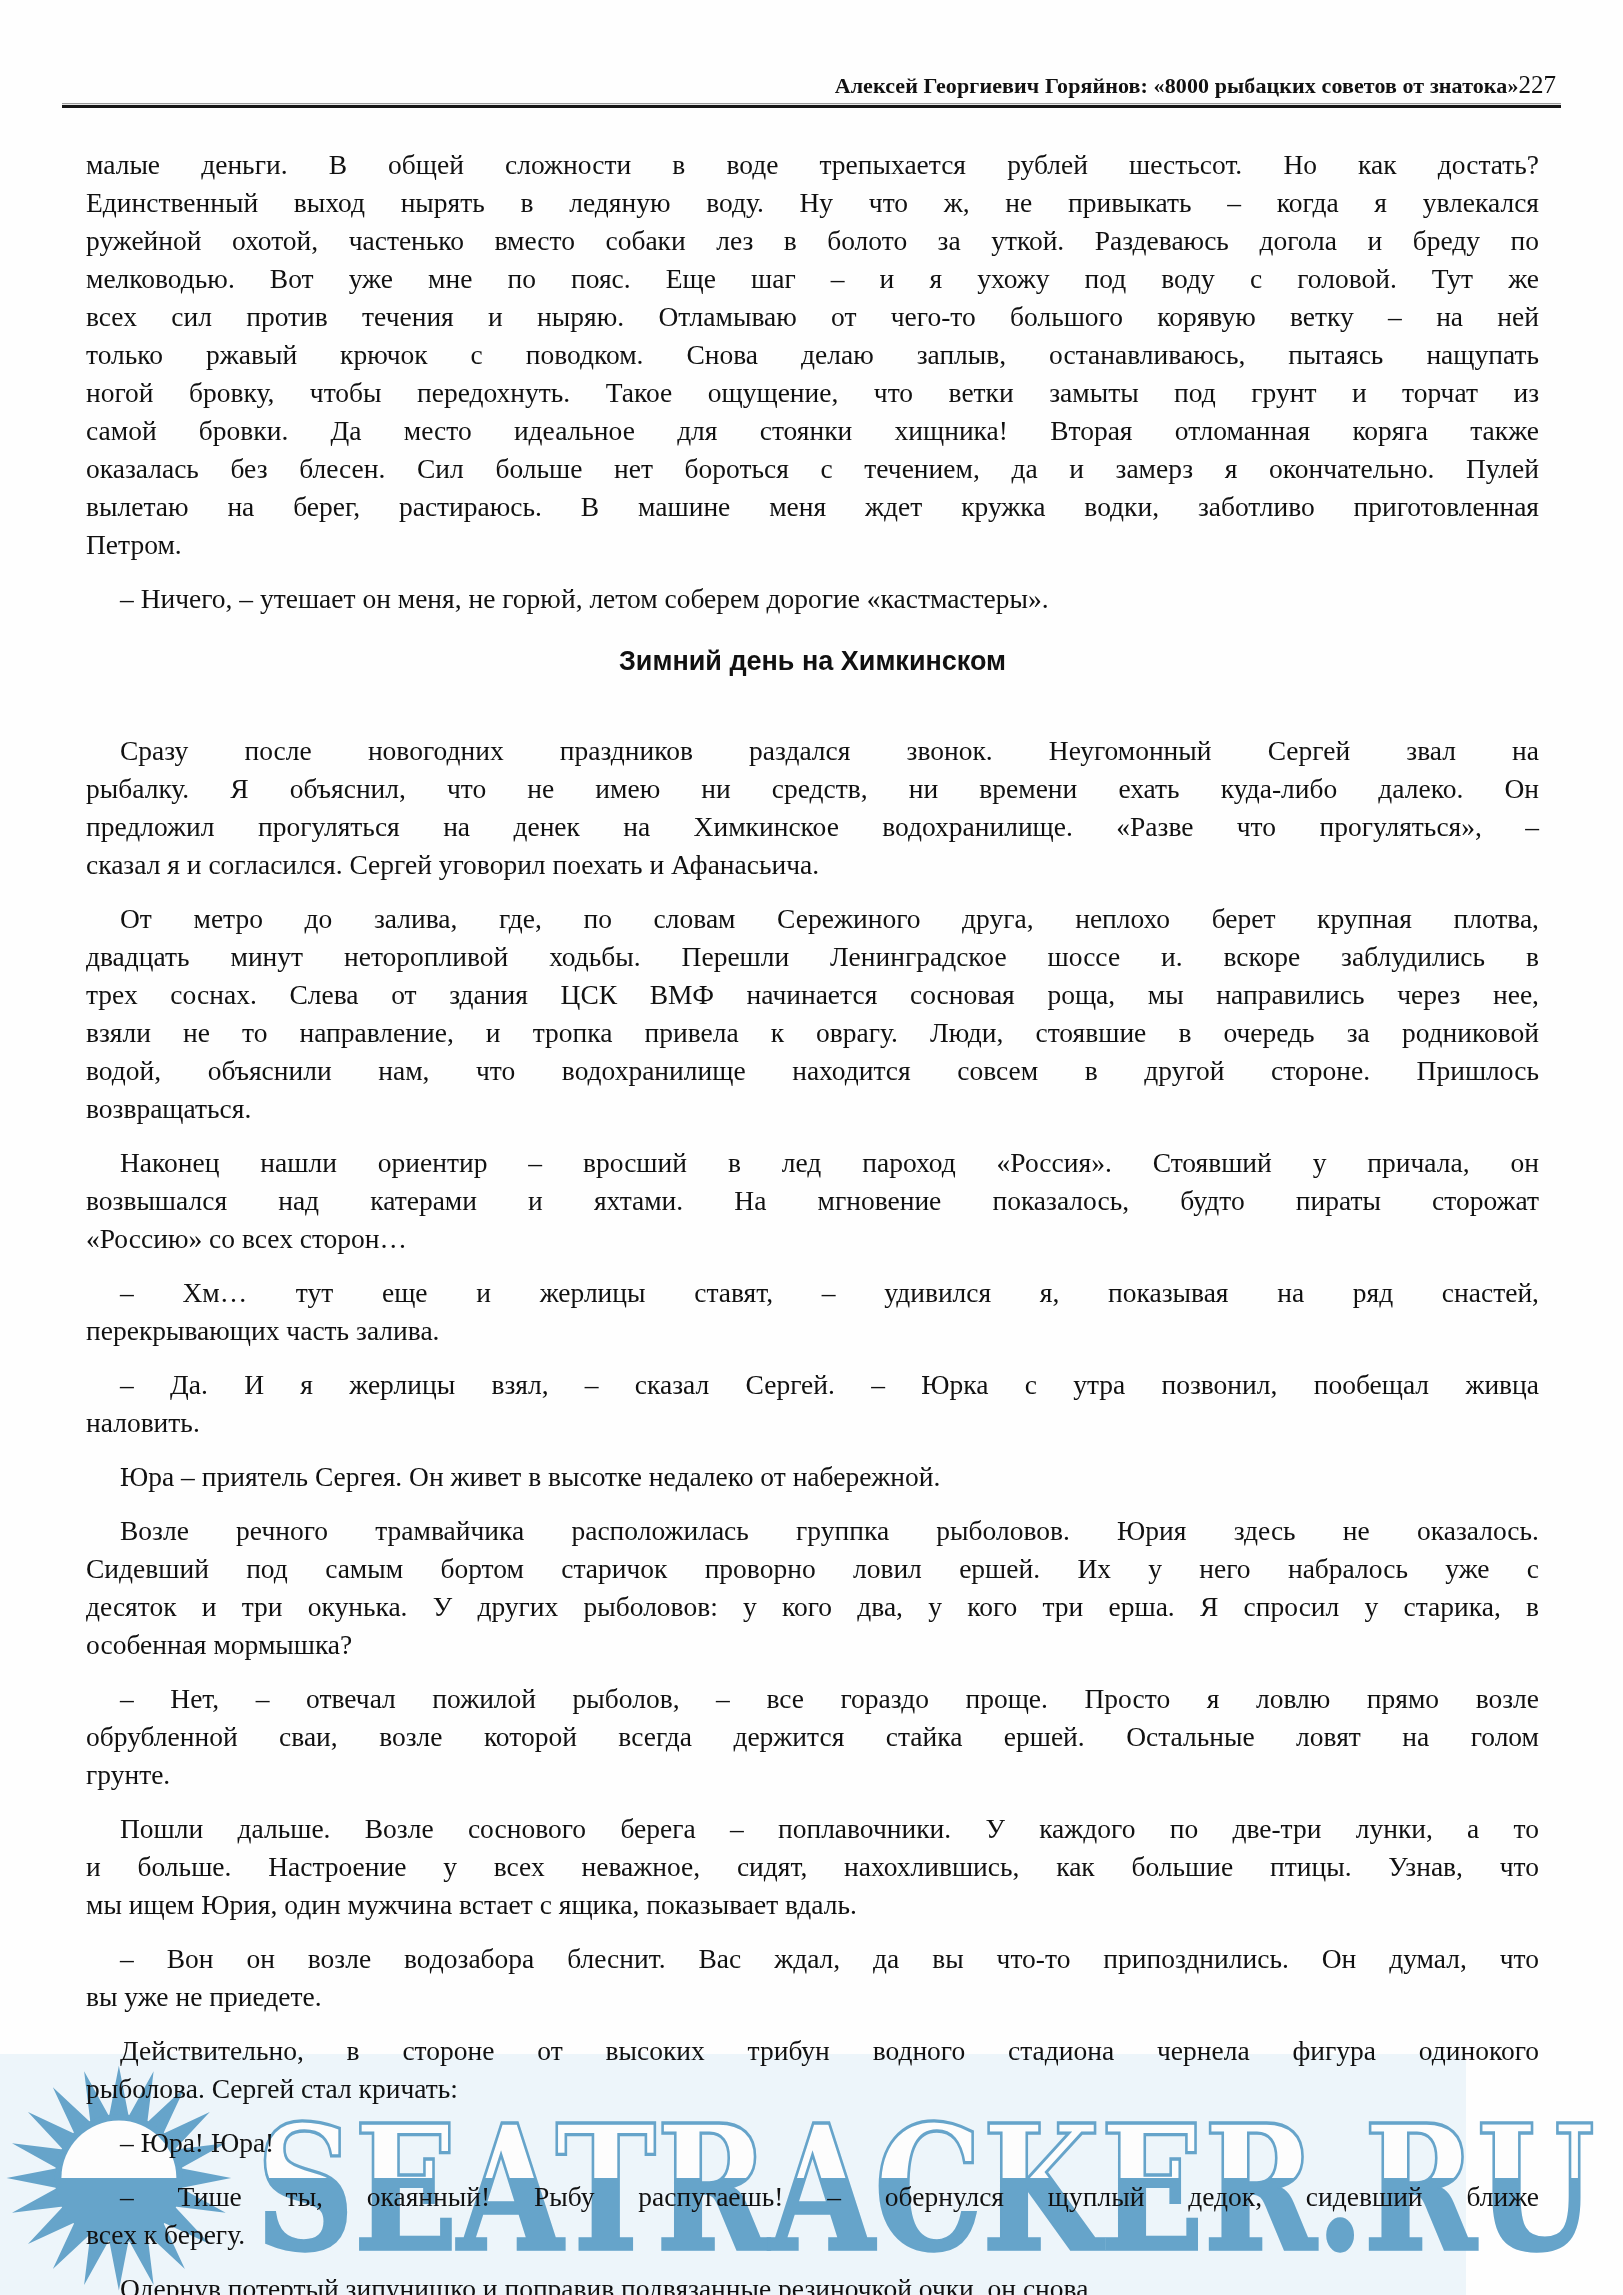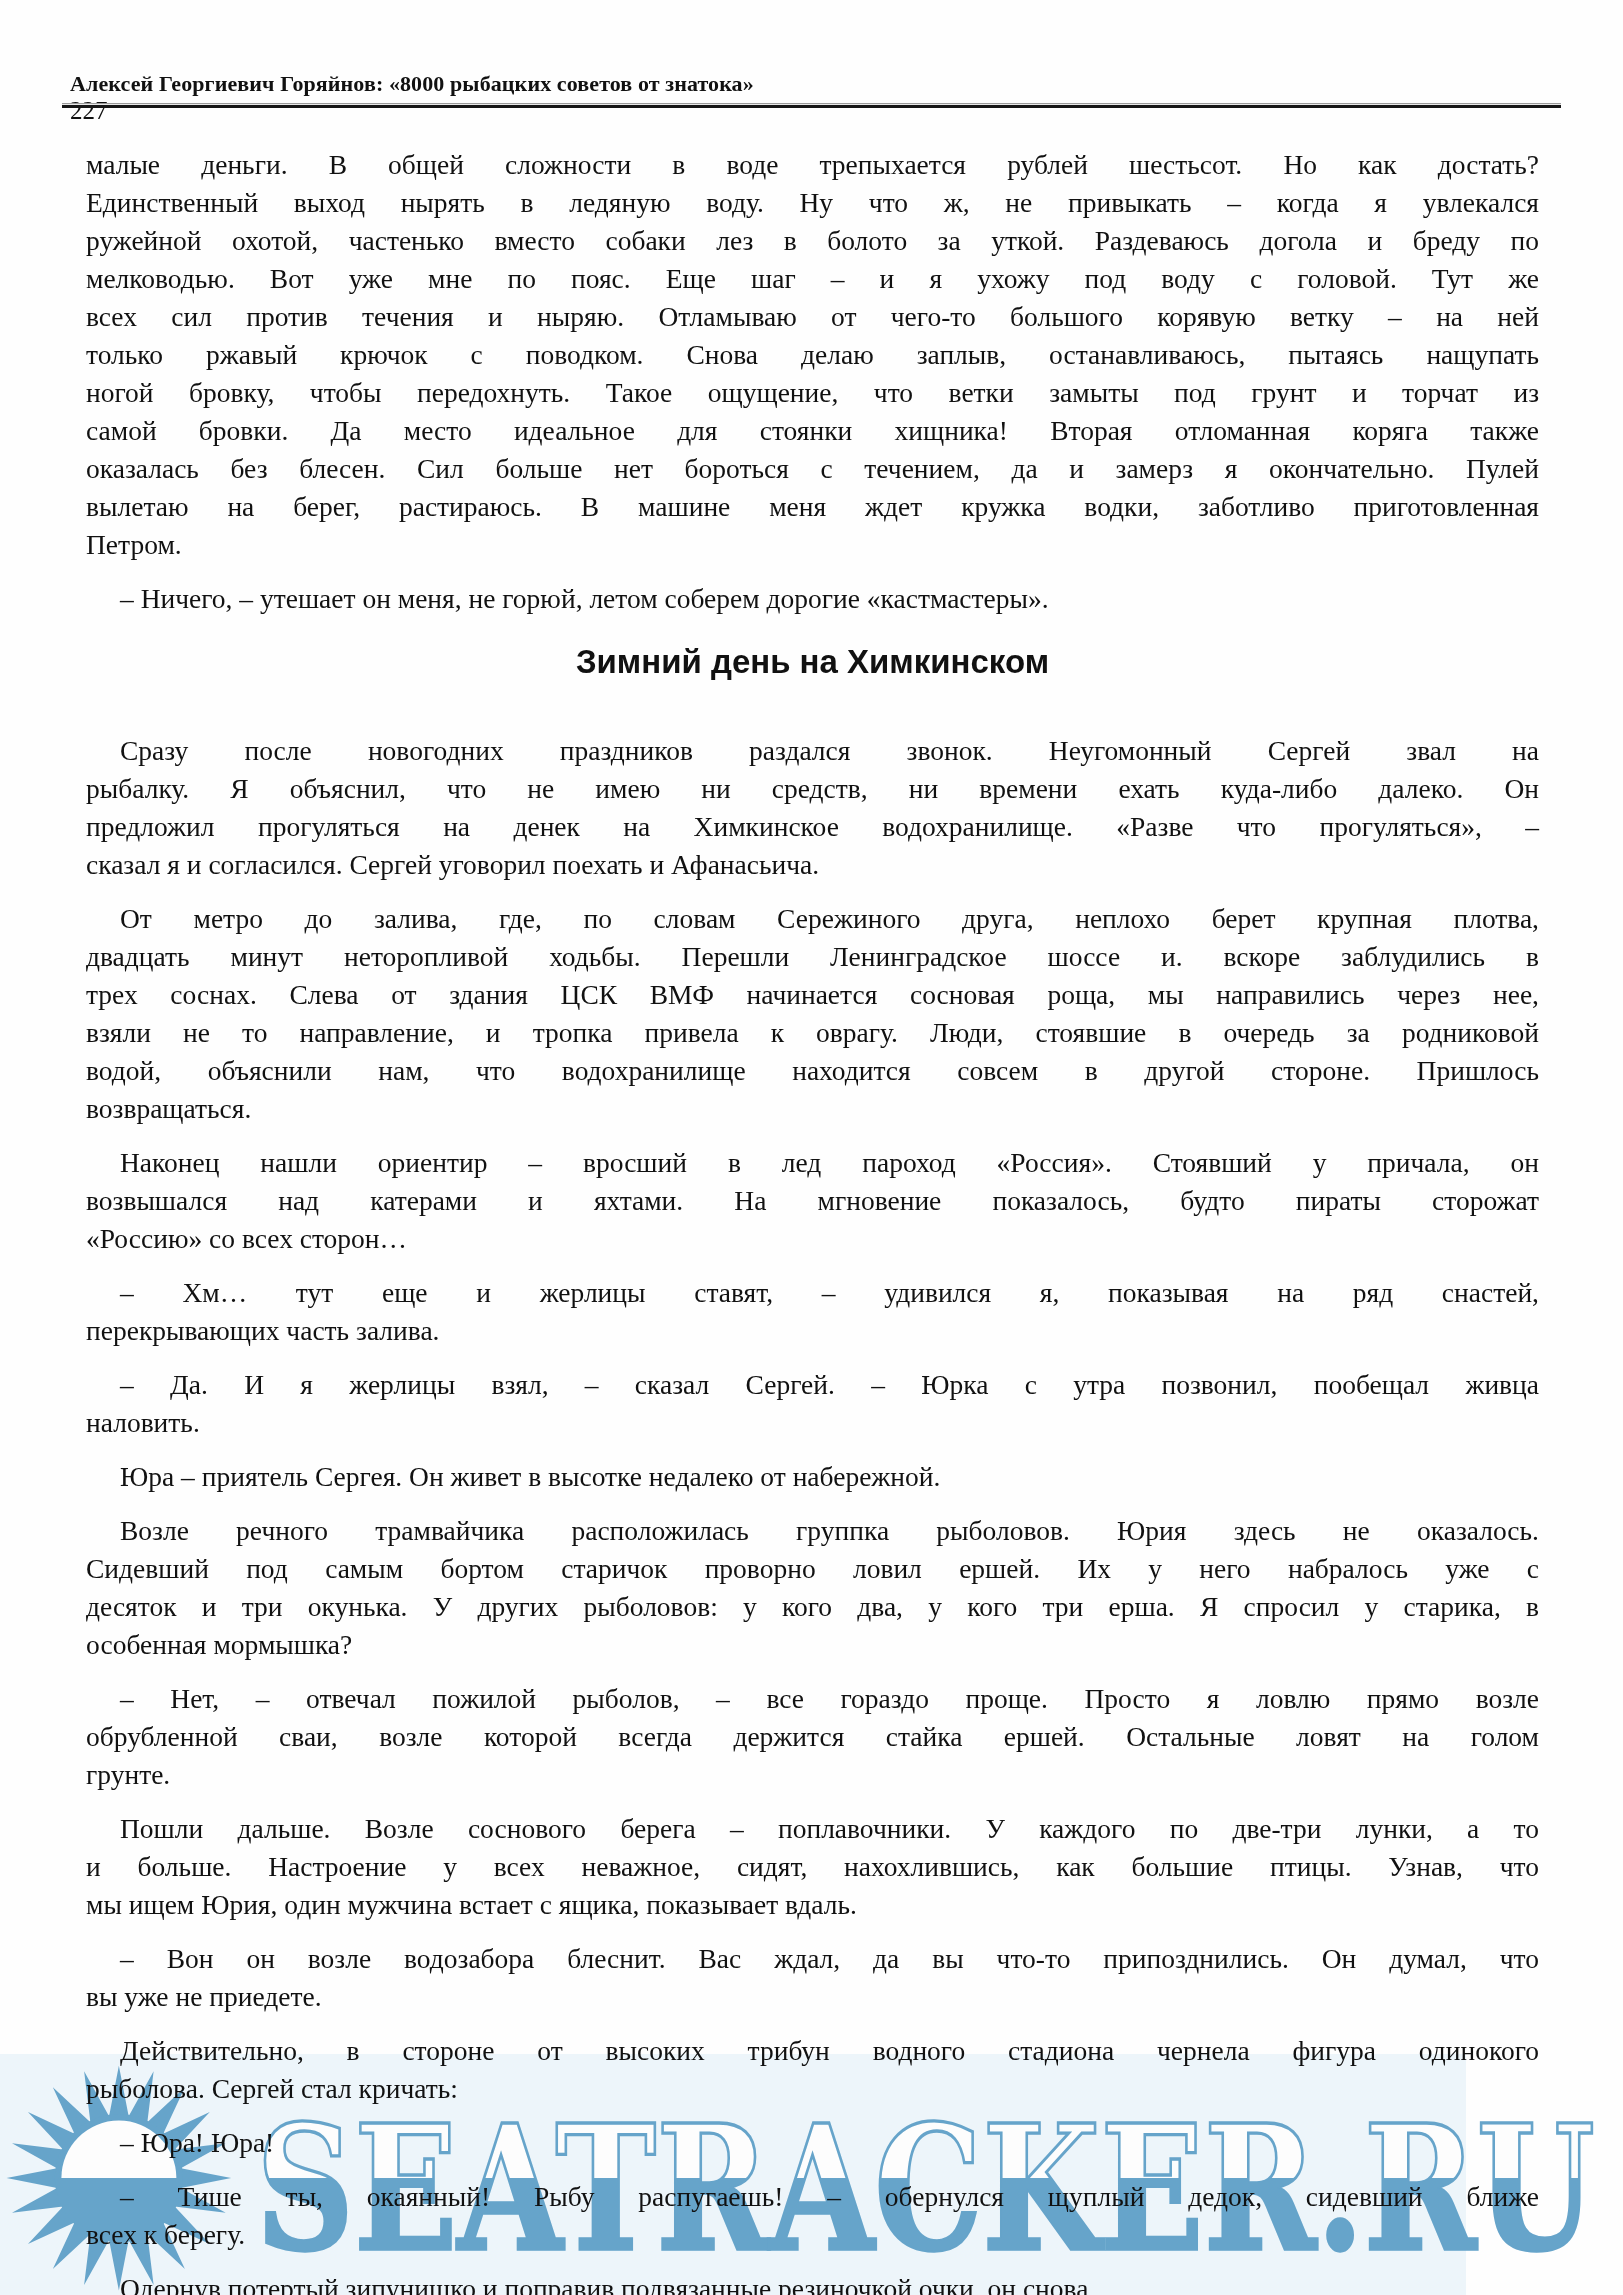--- a/index.html
+++ b/index.html
@@ -7,21 +7,21 @@
     position:relative;
     width:1623px;height:2295px;
     background:#fefefe;
     overflow:hidden;
     font-family:"Liberation Serif", serif;
     color:#111;
   }
   
   .header{
     position:absolute;left:70px;right:67px;top:71px;
-    display:flex;justify-content:flex-end;align-items:baseline;flex-direction:column;
+    display:flex;justify-content:flex-end;align-items:baseline;
   }
   .header-title{
     font-weight:bold;font-size:22px;letter-spacing:0.1px;white-space:nowrap;
   }
   .page-number{
     font-weight:normal;font-size:25px;
   }
   .header-rule{
     position:absolute;left:62px;right:62px;top:103px;height:5.2px;
     background:linear-gradient(to bottom,#9a9a9a 0 1.3px,#e8e8e8 1.3px 2px,#161616 2px 100%);
@@ -38,21 +38,21 @@
     text-align:justify;text-align-last:justify;
     white-space:normal;
   }
   .line.last{text-align-last:left;}
   .line.ind{text-indent:34px;}
   .chapter-heading{
     margin:23.6px 0 51px 0;
     height:39px;line-height:39px;
     text-align:center;
     font-family:"Liberation Sans", sans-serif;
-    font-weight:bold;font-size:33px;letter-spacing:0px;
+    font-weight:bold;font-size:27px;letter-spacing:0px;
   }
   
   .watermark-band{
     position:absolute;left:0;top:2054px;width:1466px;height:241px;
     background:rgba(203,227,243,0.33);
     z-index:1;
   }
   .watermark-band svg{display:block;}
 </style>
 </head>

